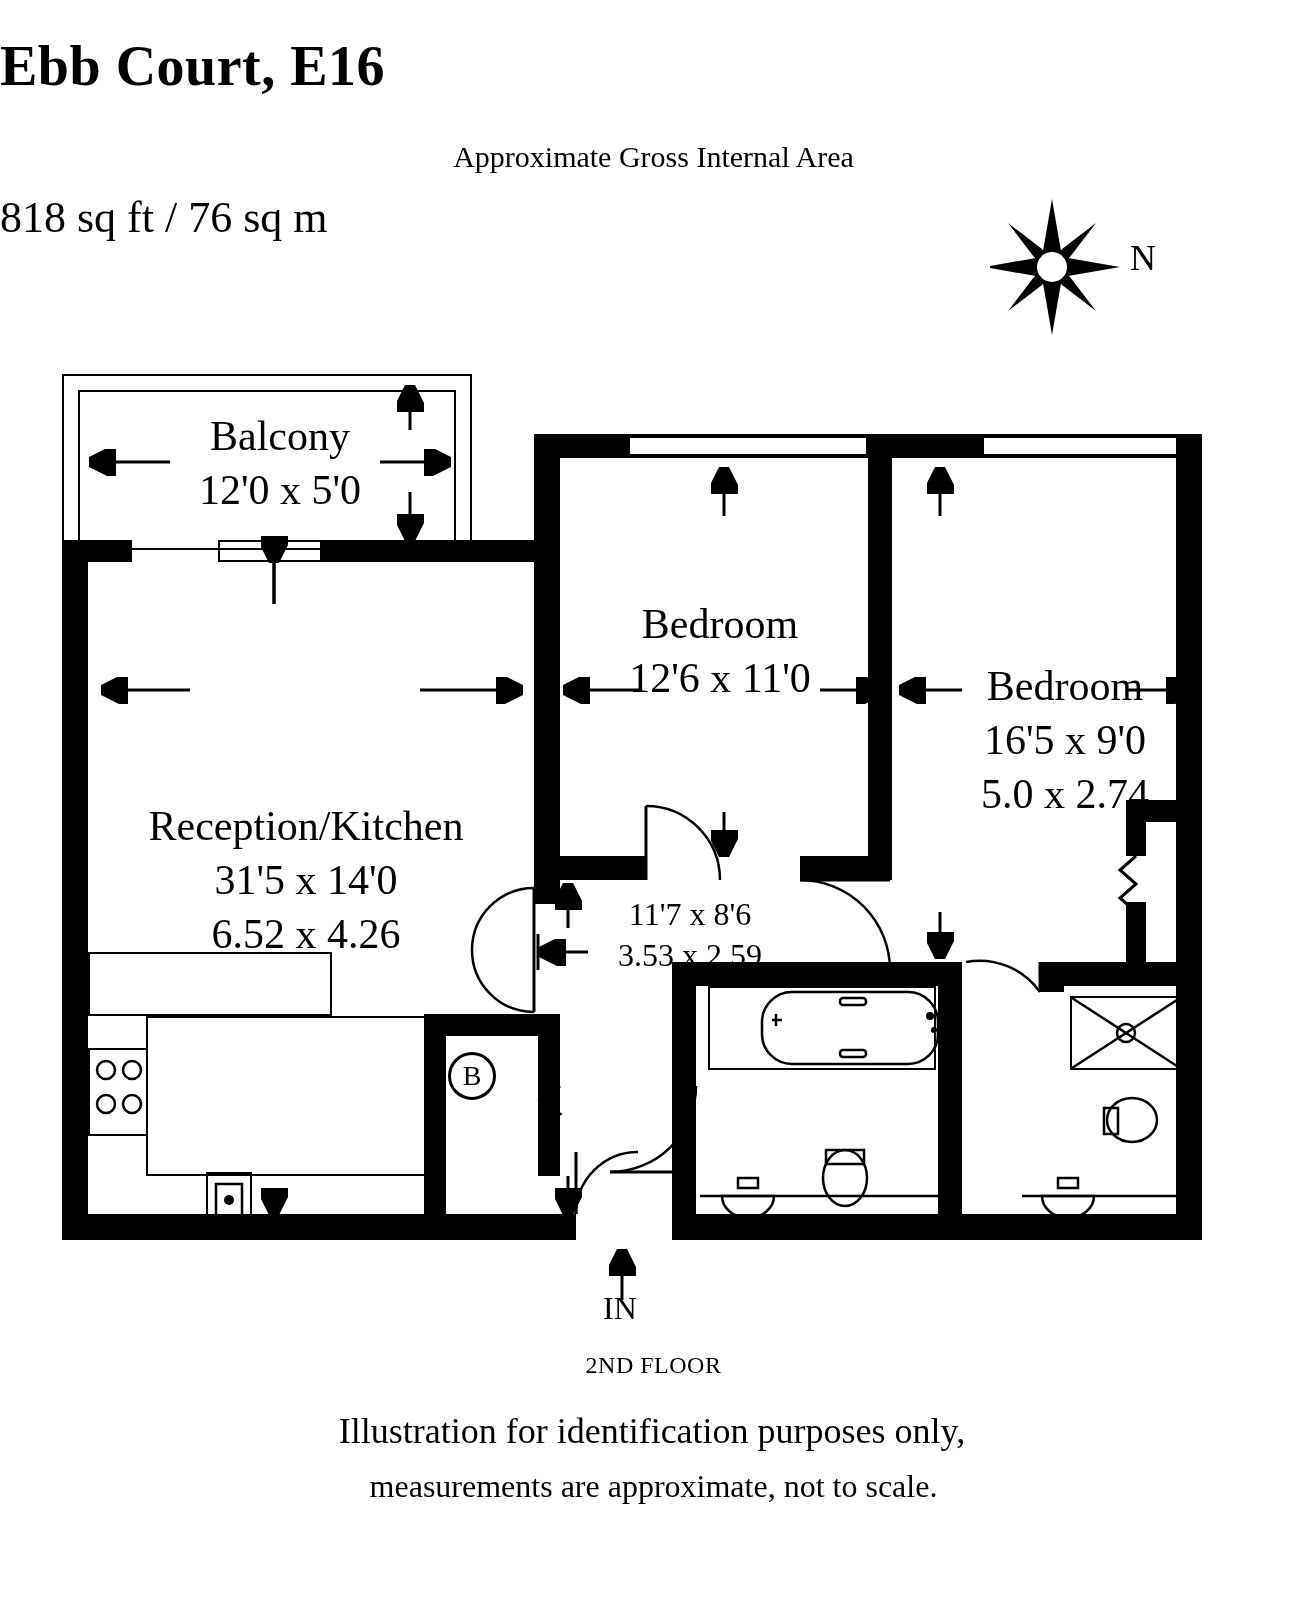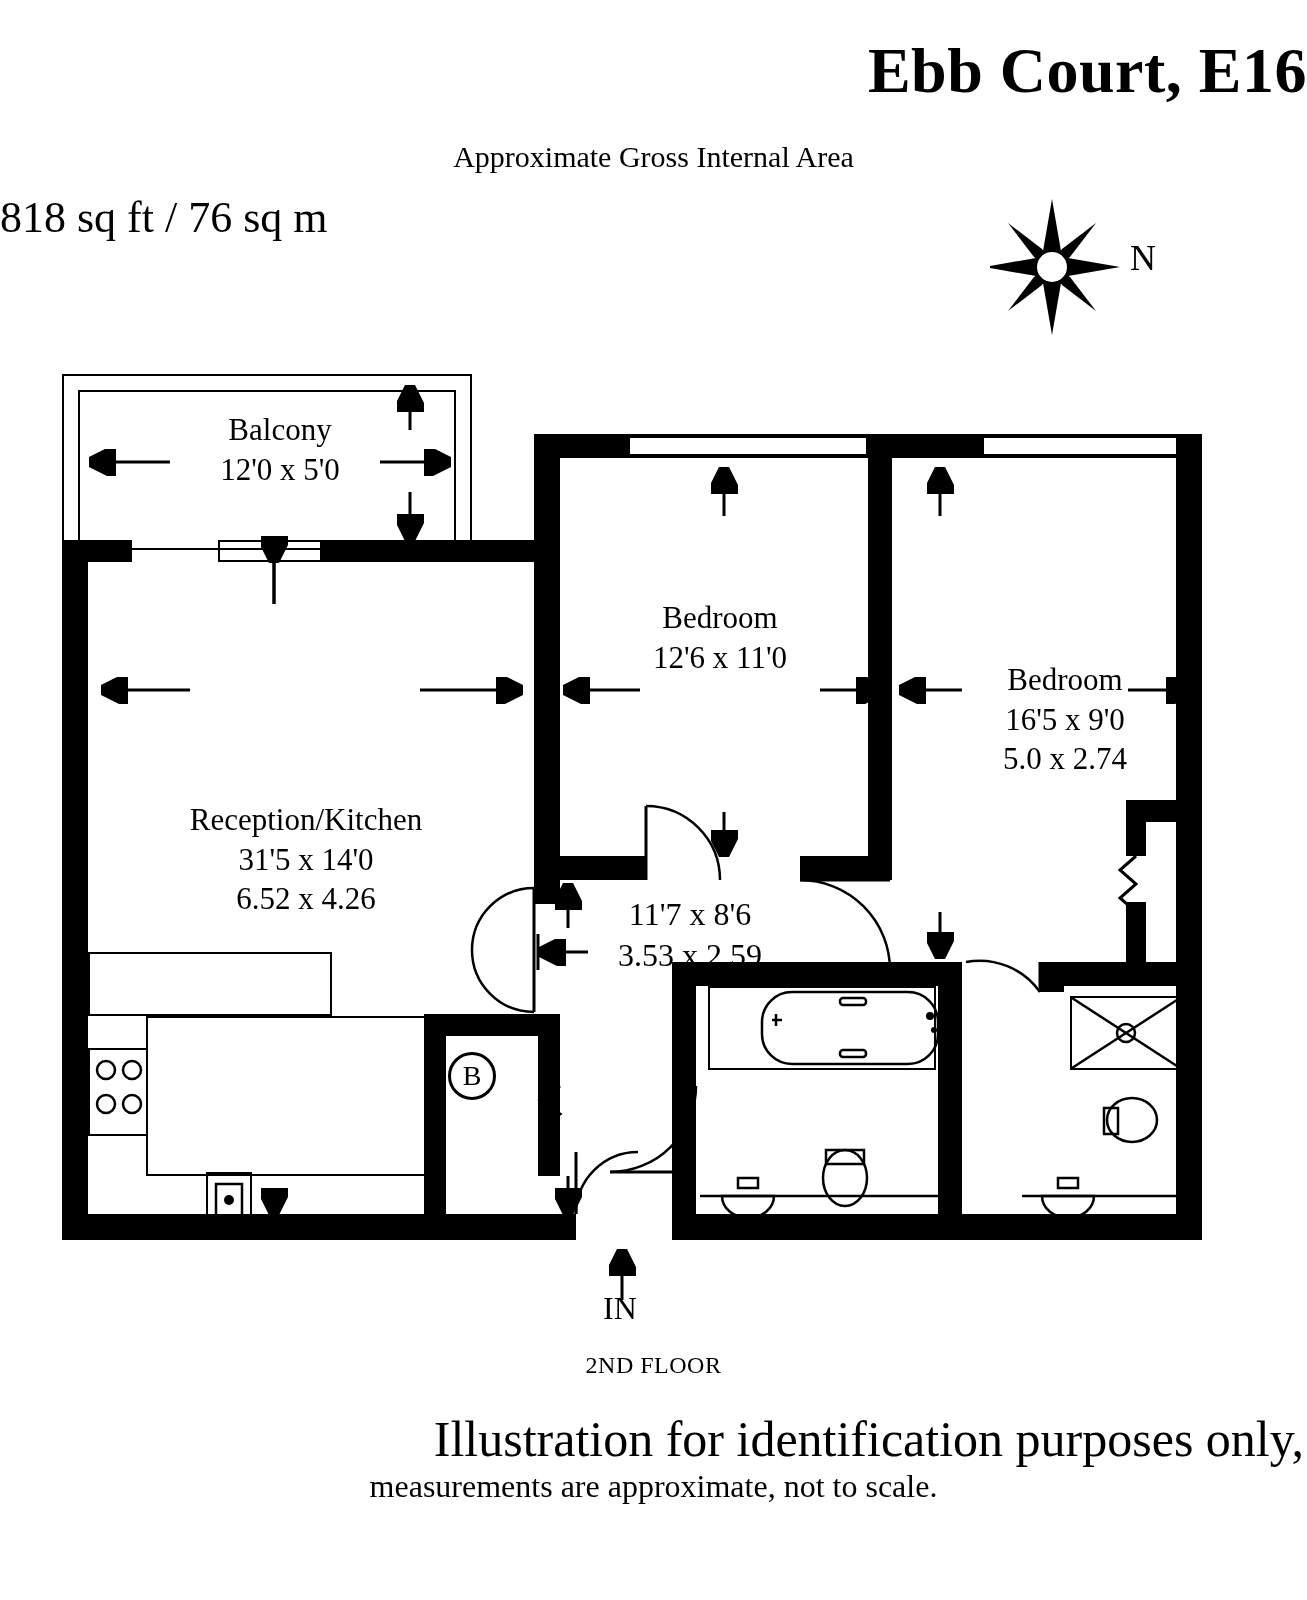--- a/index.html
+++ b/index.html
@@ -15,22 +15,22 @@
     color: #000000;
     overflow: hidden;
   }
 
   
   #title {
     position: absolute;
     top: 34px;
     left: 0;
     width: 1307px;
-    text-align: right;
-    font-size: 64px;
+    text-align: left;
+    font-size: 56px;
     font-weight: bold;
     letter-spacing: 0.5px;
   }
   #subtitle1 {
     position: absolute;
     top: 140px;
     left: 0;
     width: 1307px;
     text-align: center;
     font-size: 30px;
@@ -79,21 +79,21 @@
     background: transparent;
   }
   .white {
     position: absolute;
     background: #ffffff;
   }
 
   .lbl {
     position: absolute;
     text-align: center;
-    font-size: 31px;
+    font-size: 42px;
     line-height: 1.28;
     white-space: nowrap;
   }
   .lbl.small {
     font-size: 32px;
   }
 
   
   #arrows {
     position: absolute;
@@ -118,22 +118,22 @@
     width: 1307px;
     text-align: center;
     font-size: 24px;
     letter-spacing: 0.5px;
   }
   #disclaimer1 {
     position: absolute;
     top: 1410px;
     left: 0;
     width: 1304px;
-    text-align: right;
-    font-size: 50px;
+    text-align: center;
+    font-size: 36px;
   }
   #disclaimer2 {
     position: absolute;
     top: 1468px;
     left: 0;
     width: 1307px;
     text-align: center;
     font-size: 32px;
   }
 

